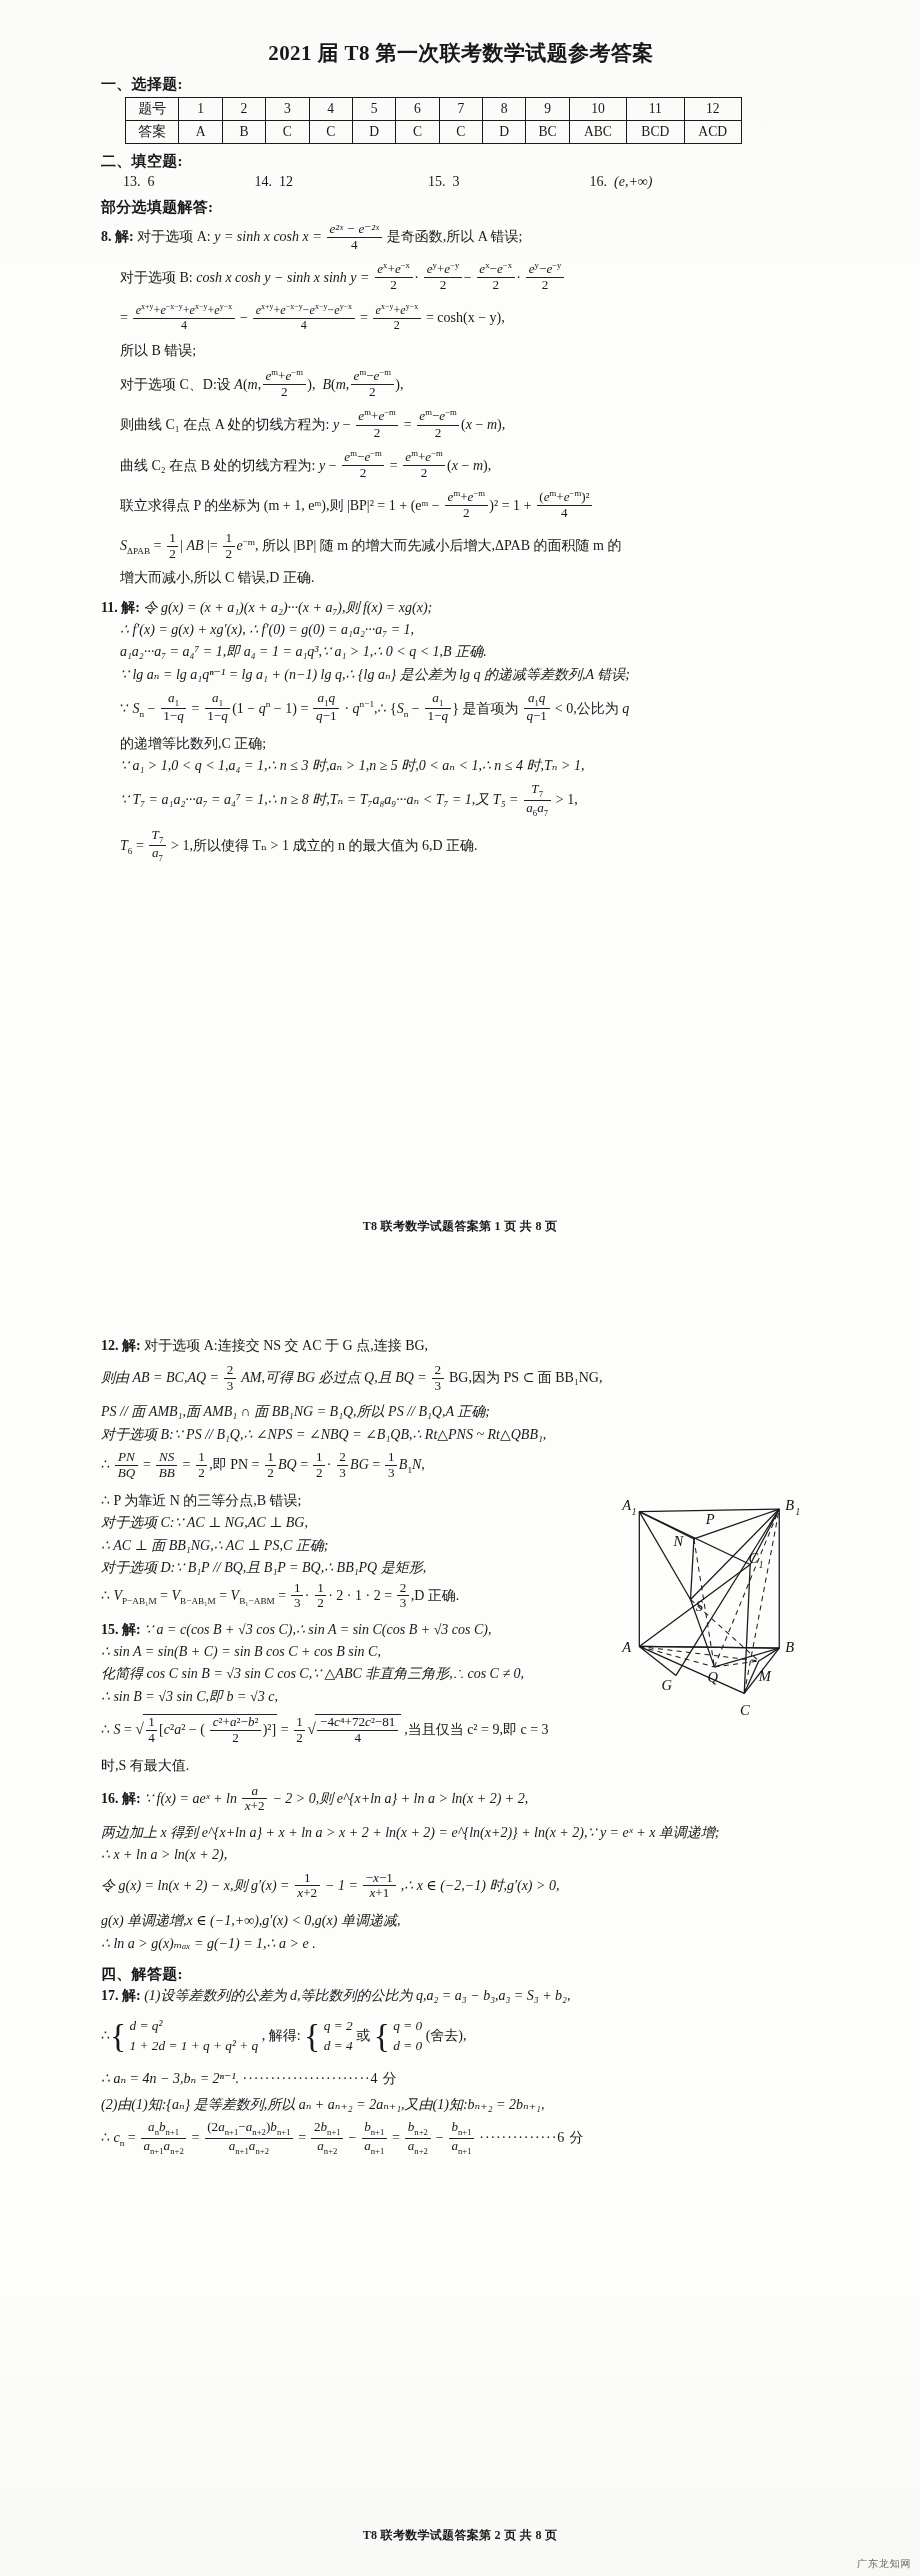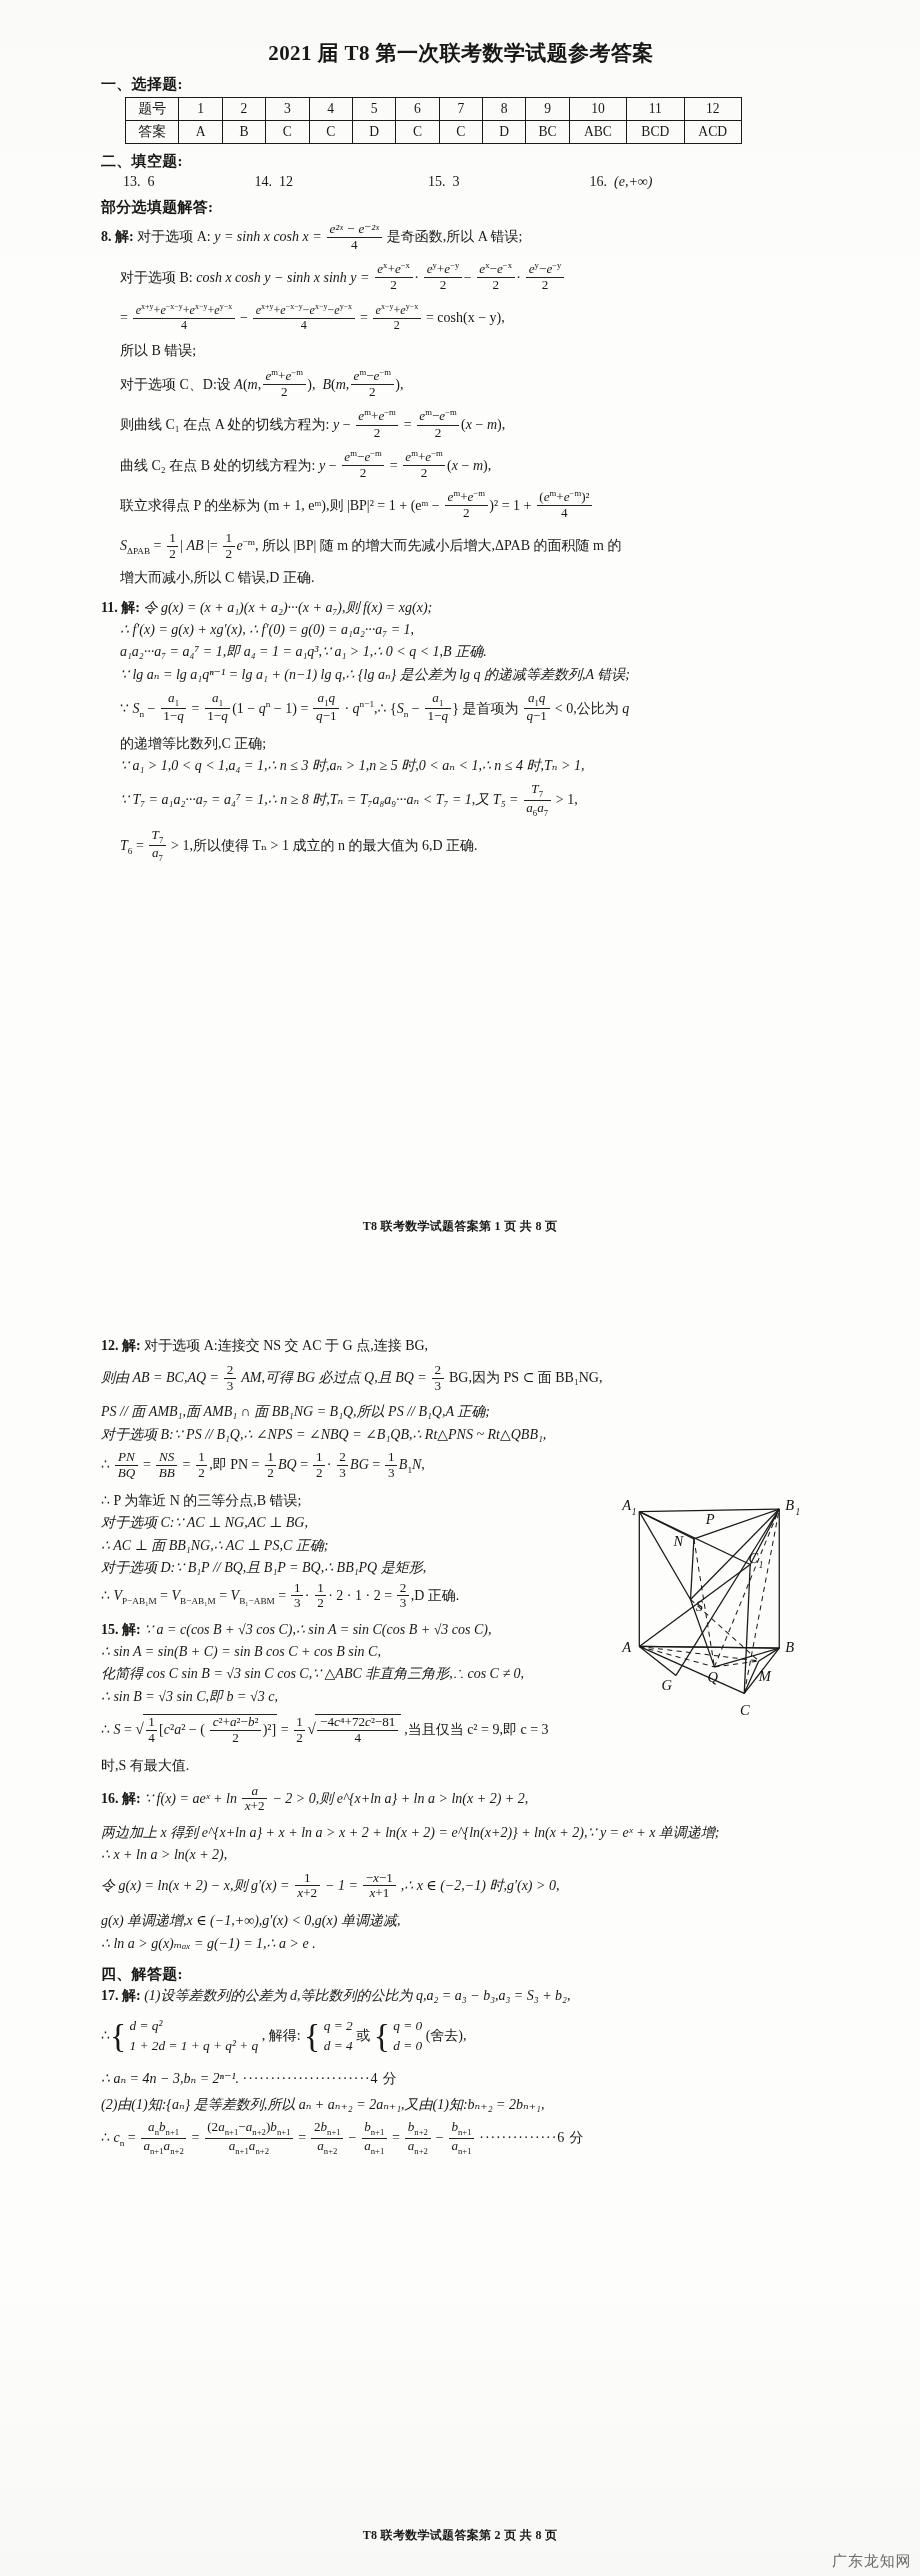--- a/index.html
+++ b/index.html
@@ -49,21 +49,21 @@
   .brace{display:inline-block;vertical-align:middle;font-size:2.4em;line-height:.62;font-weight:300;}
   .cases{display:inline-block;vertical-align:middle;text-align:left;line-height:1.55;font-size:.95em;}
 
   .footer{
     position:absolute;width:920px;text-align:center;font-size:12px;font-weight:bold;
     letter-spacing:0.3px;
   }
   .fig{position:absolute;}
   .noise{position:absolute;left:0;top:0;width:920px;height:2576px;pointer-events:none;
     background:linear-gradient(180deg,rgba(0,0,0,.012),rgba(0,0,0,0) 12%,rgba(0,0,0,0) 88%,rgba(0,0,0,.02));}
-  .wm{position:absolute;right:8.5px;bottom:5.1px;font-size:15px;color:#6a6a6a;letter-spacing:0.9px;}
+  .wm{position:absolute;right:8.5px;bottom:5.1px;font-size:10px;color:#6a6a6a;letter-spacing:0.9px;}
   .dots{letter-spacing:0.9px;}
 </style>
 </head>
 <body>
 
 <div class="page">
 
   <div class="col" style="top:39px;width:720px;">
 
     <h1 class="title">2021 届 T8 第一次联考数学试题参考答案</h1>

